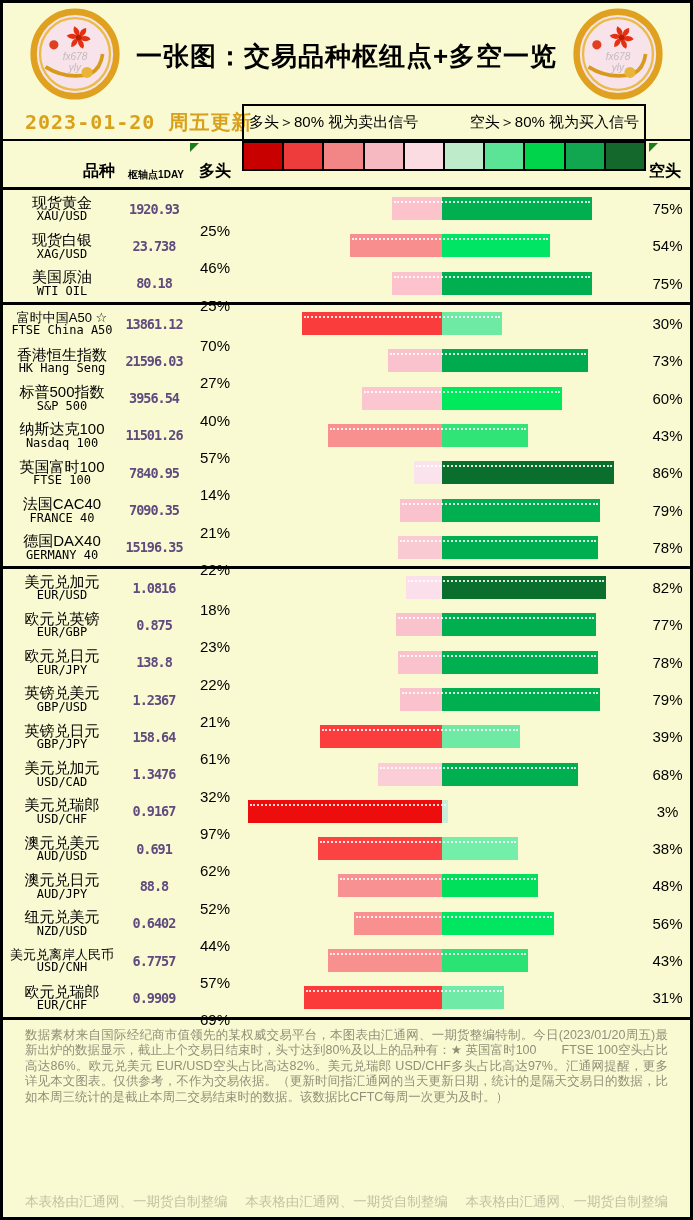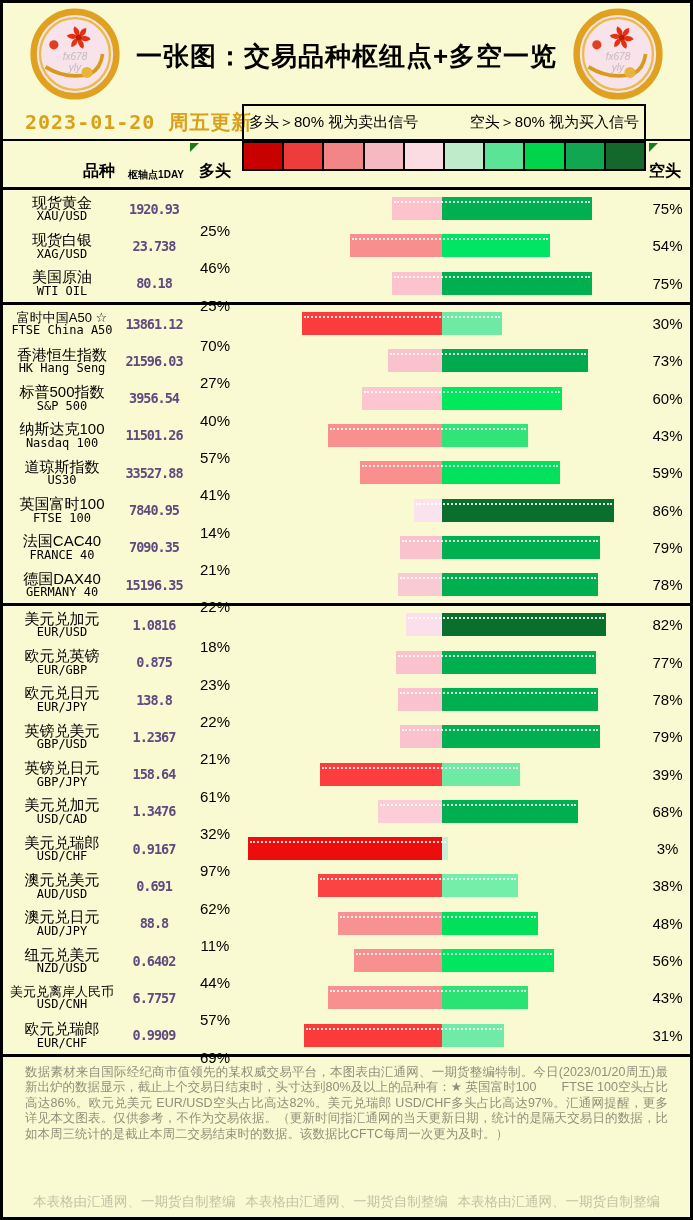--- a/index.html
+++ b/index.html
@@ -54,21 +54,21 @@
   .c-bar { width:402px; flex:none; position:relative; height:23px; }
   .seg { position:absolute; top:0; height:23px; }
   .dots { position:absolute; top:4px; height:0;
           border-top:2px dotted rgba(255,255,255,0.85); }
   .c-short { flex:1; text-align:center; font-size:15px; }
   
   .botline { height:3px; background:#000; flex:none; }
   .disclaimer { flex:none; padding:8px 22px 2px; font-size:12.5px; line-height:15.5px;
                 color:#90907A; text-align:justify; }
   .footer { margin-top:auto; flex:none; display:flex; justify-content:space-between;
-            padding:2px 30px 6px; font-size:13.5px; color:#C2C2A4; white-space:nowrap; }
+            padding:2px 22px 6px; font-size:13.5px; color:#C2C2A4; white-space:nowrap; }
 </style>
 </head>
 <body>
 
 <div class="frame">
 
   <div class="header">
     <div class="logo left">
       <svg viewBox="0 0 100 100" width="92" height="94">
         <ellipse cx="50" cy="50" rx="45" ry="46" fill="#F7E3E9" stroke="#DFA11F" stroke-width="7"></ellipse>
@@ -240,34 +240,20 @@
     <div class="c-pivot">11501.26</div>
     <div class="c-long">57%</div>
     <div class="c-bar">
       <div class="seg" style="left: 85px; width: 114px; background: rgb(248, 144, 144);"></div>
       <div class="seg" style="left: 199px; width: 86px; background: rgb(48, 228, 120);"></div>
       <div class="dots" style="left: 87px; width: 196px;"></div>
     </div>
     <div class="c-short">43%</div>
   </div>
 
-  <div class="row">
-    <div class="c-name">
-      <div class="name-cn">道琼斯指数</div>
-      <div class="name-en">US30</div>
-    </div>
-    <div class="c-pivot">33527.88</div>
-    <div class="c-long">41%</div>
-    <div class="c-bar">
-      <div class="seg" style="left: 117px; width: 82px; background: rgb(249, 143, 143);"></div>
-      <div class="seg" style="left: 199px; width: 118px; background: rgb(0, 226, 92);"></div>
-      <div class="dots" style="left: 119px; width: 196px;"></div>
-    </div>
-    <div class="c-short">59%</div>
-  </div>
 
   <div class="row">
     <div class="c-name">
       <div class="name-cn">英国富时100</div>
       <div class="name-en">FTSE 100</div>
     </div>
     <div class="c-pivot">7840.95</div>
     <div class="c-long">14%</div>
     <div class="c-bar">
       <div class="seg" style="left: 171px; width: 28px; background: rgb(251, 227, 237);"></div>
@@ -427,21 +413,21 @@
     </div>
     <div class="c-short">38%</div>
   </div>
 
   <div class="row">
     <div class="c-name">
       <div class="name-cn">澳元兑日元</div>
       <div class="name-en">AUD/JPY</div>
     </div>
     <div class="c-pivot">88.8</div>
-    <div class="c-long">11%</div>
+    <div class="c-long">52%</div>
     <div class="c-bar">
       <div class="seg" style="left: 95px; width: 104px; background: rgb(248, 146, 146);"></div>
       <div class="seg" style="left: 199px; width: 96px; background: rgb(0, 224, 91);"></div>
       <div class="dots" style="left: 97px; width: 196px;"></div>
     </div>
     <div class="c-short">48%</div>
   </div>
 
   <div class="row">
     <div class="c-name">

